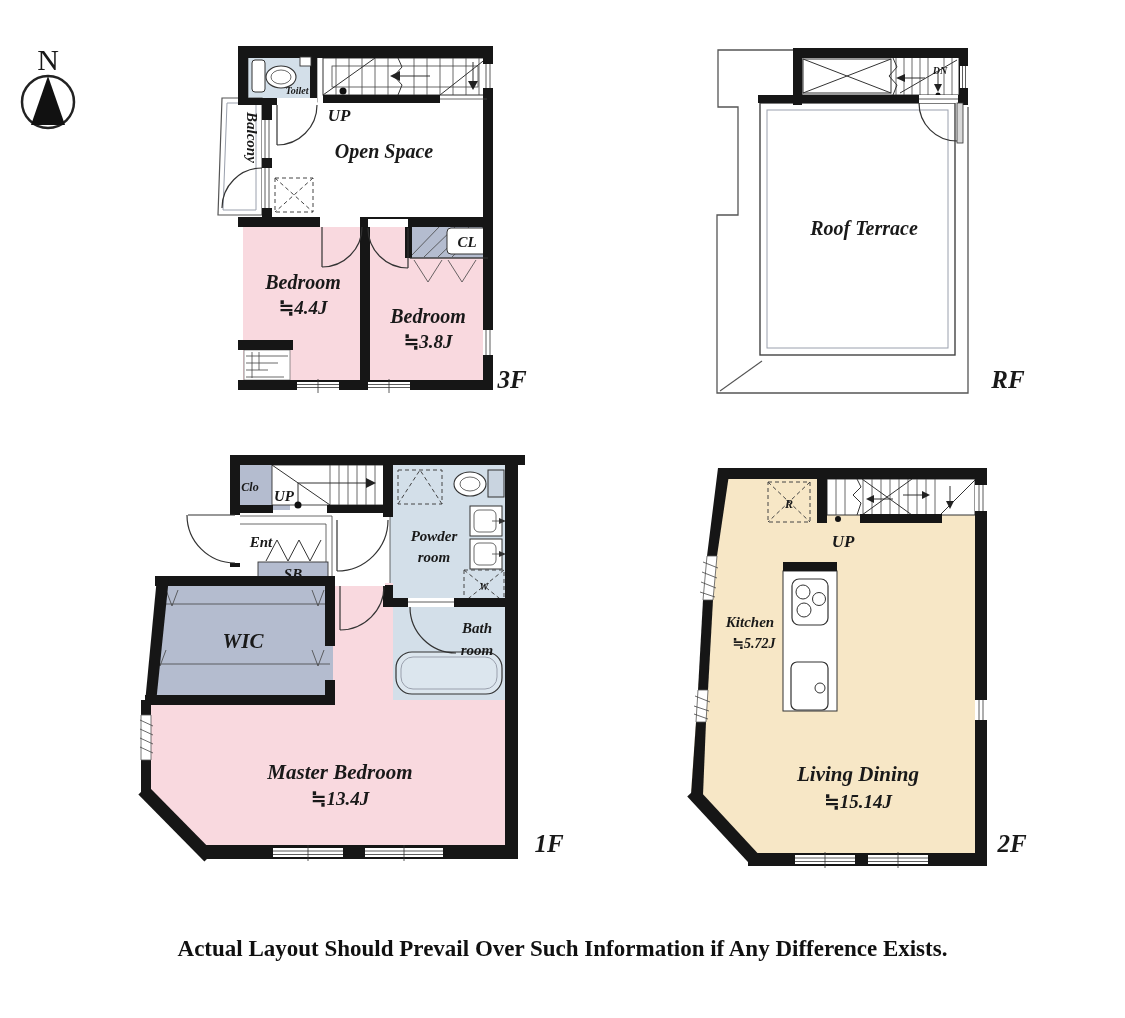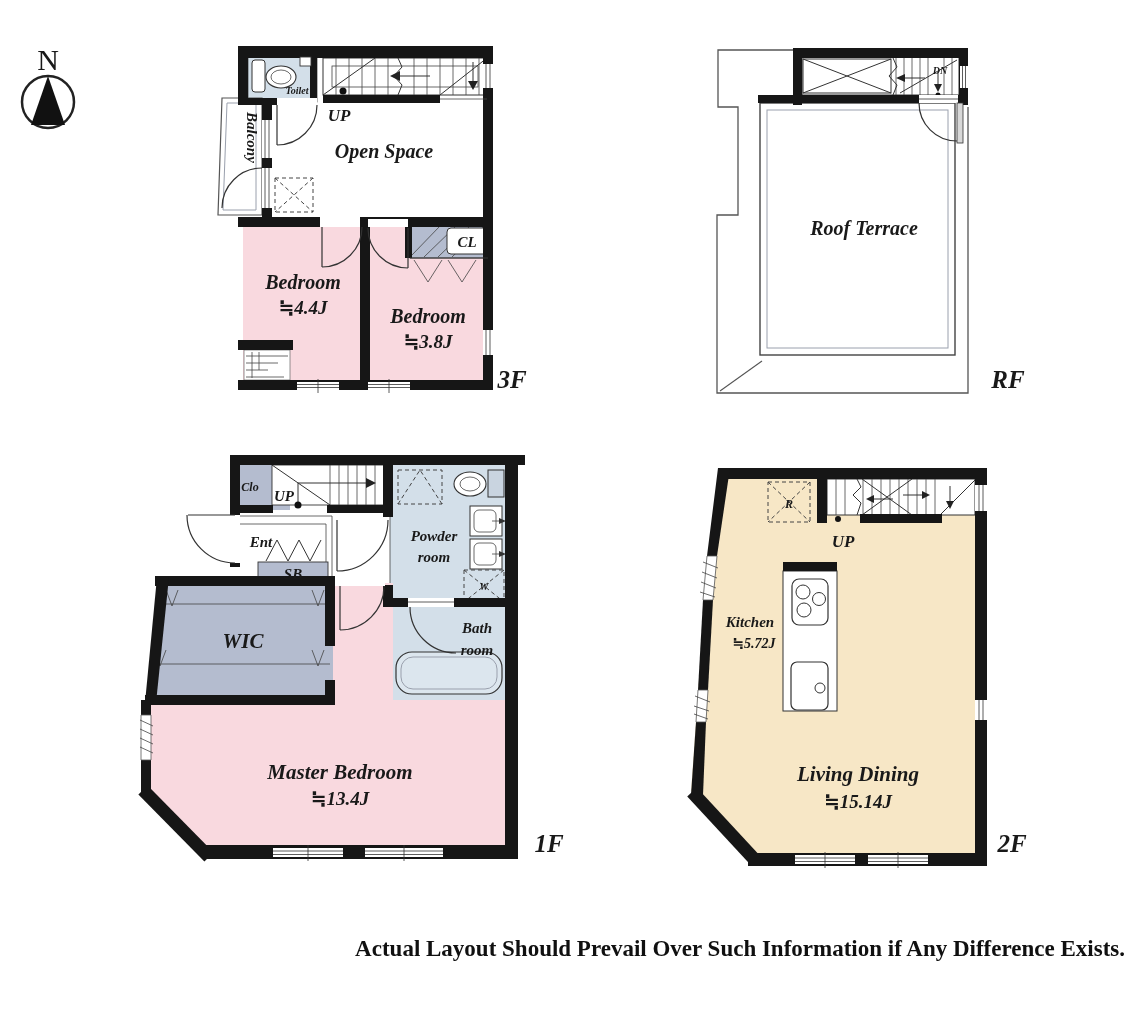--- a/index.html
+++ b/index.html
@@ -18,21 +18,21 @@
   .t-up     {font:italic bold 17px "Liberation Serif","DejaVu Serif",serif}
   .t-up-sm  {font:italic bold 15px "Liberation Serif","DejaVu Serif",serif}
   .t-n      {font:30px "Liberation Serif","DejaVu Serif",serif}
   .wall{fill:#161616}
   .thin{stroke:#333;stroke-width:1;fill:none}
   .thin08{stroke:#444;stroke-width:.8;fill:none}
   .gray-line{stroke:#9aa0ad;stroke-width:1;fill:none}
   .dash{stroke:#444;stroke-width:1;fill:none;stroke-dasharray:4 3}
   .arc{stroke:#333;stroke-width:1.2;fill:none}
   .wframe{stroke:#333;stroke-width:.8;fill:none}
-  .disclaimer{position:absolute;left:0;right:0;top:936px;text-align:right;
+  .disclaimer{position:absolute;left:0;right:0;top:936px;text-align:center;
               font:bold 23px "Liberation Serif","DejaVu Serif",serif;color:#101010}
 </style>
 </head>
 <body>
 
 <div class="canvas">
 <svg width="1125" height="1018" viewBox="0 0 1125 1018">
 
   <g>
     <text class="t-n" x="48" y="70" text-anchor="middle">N</text>

